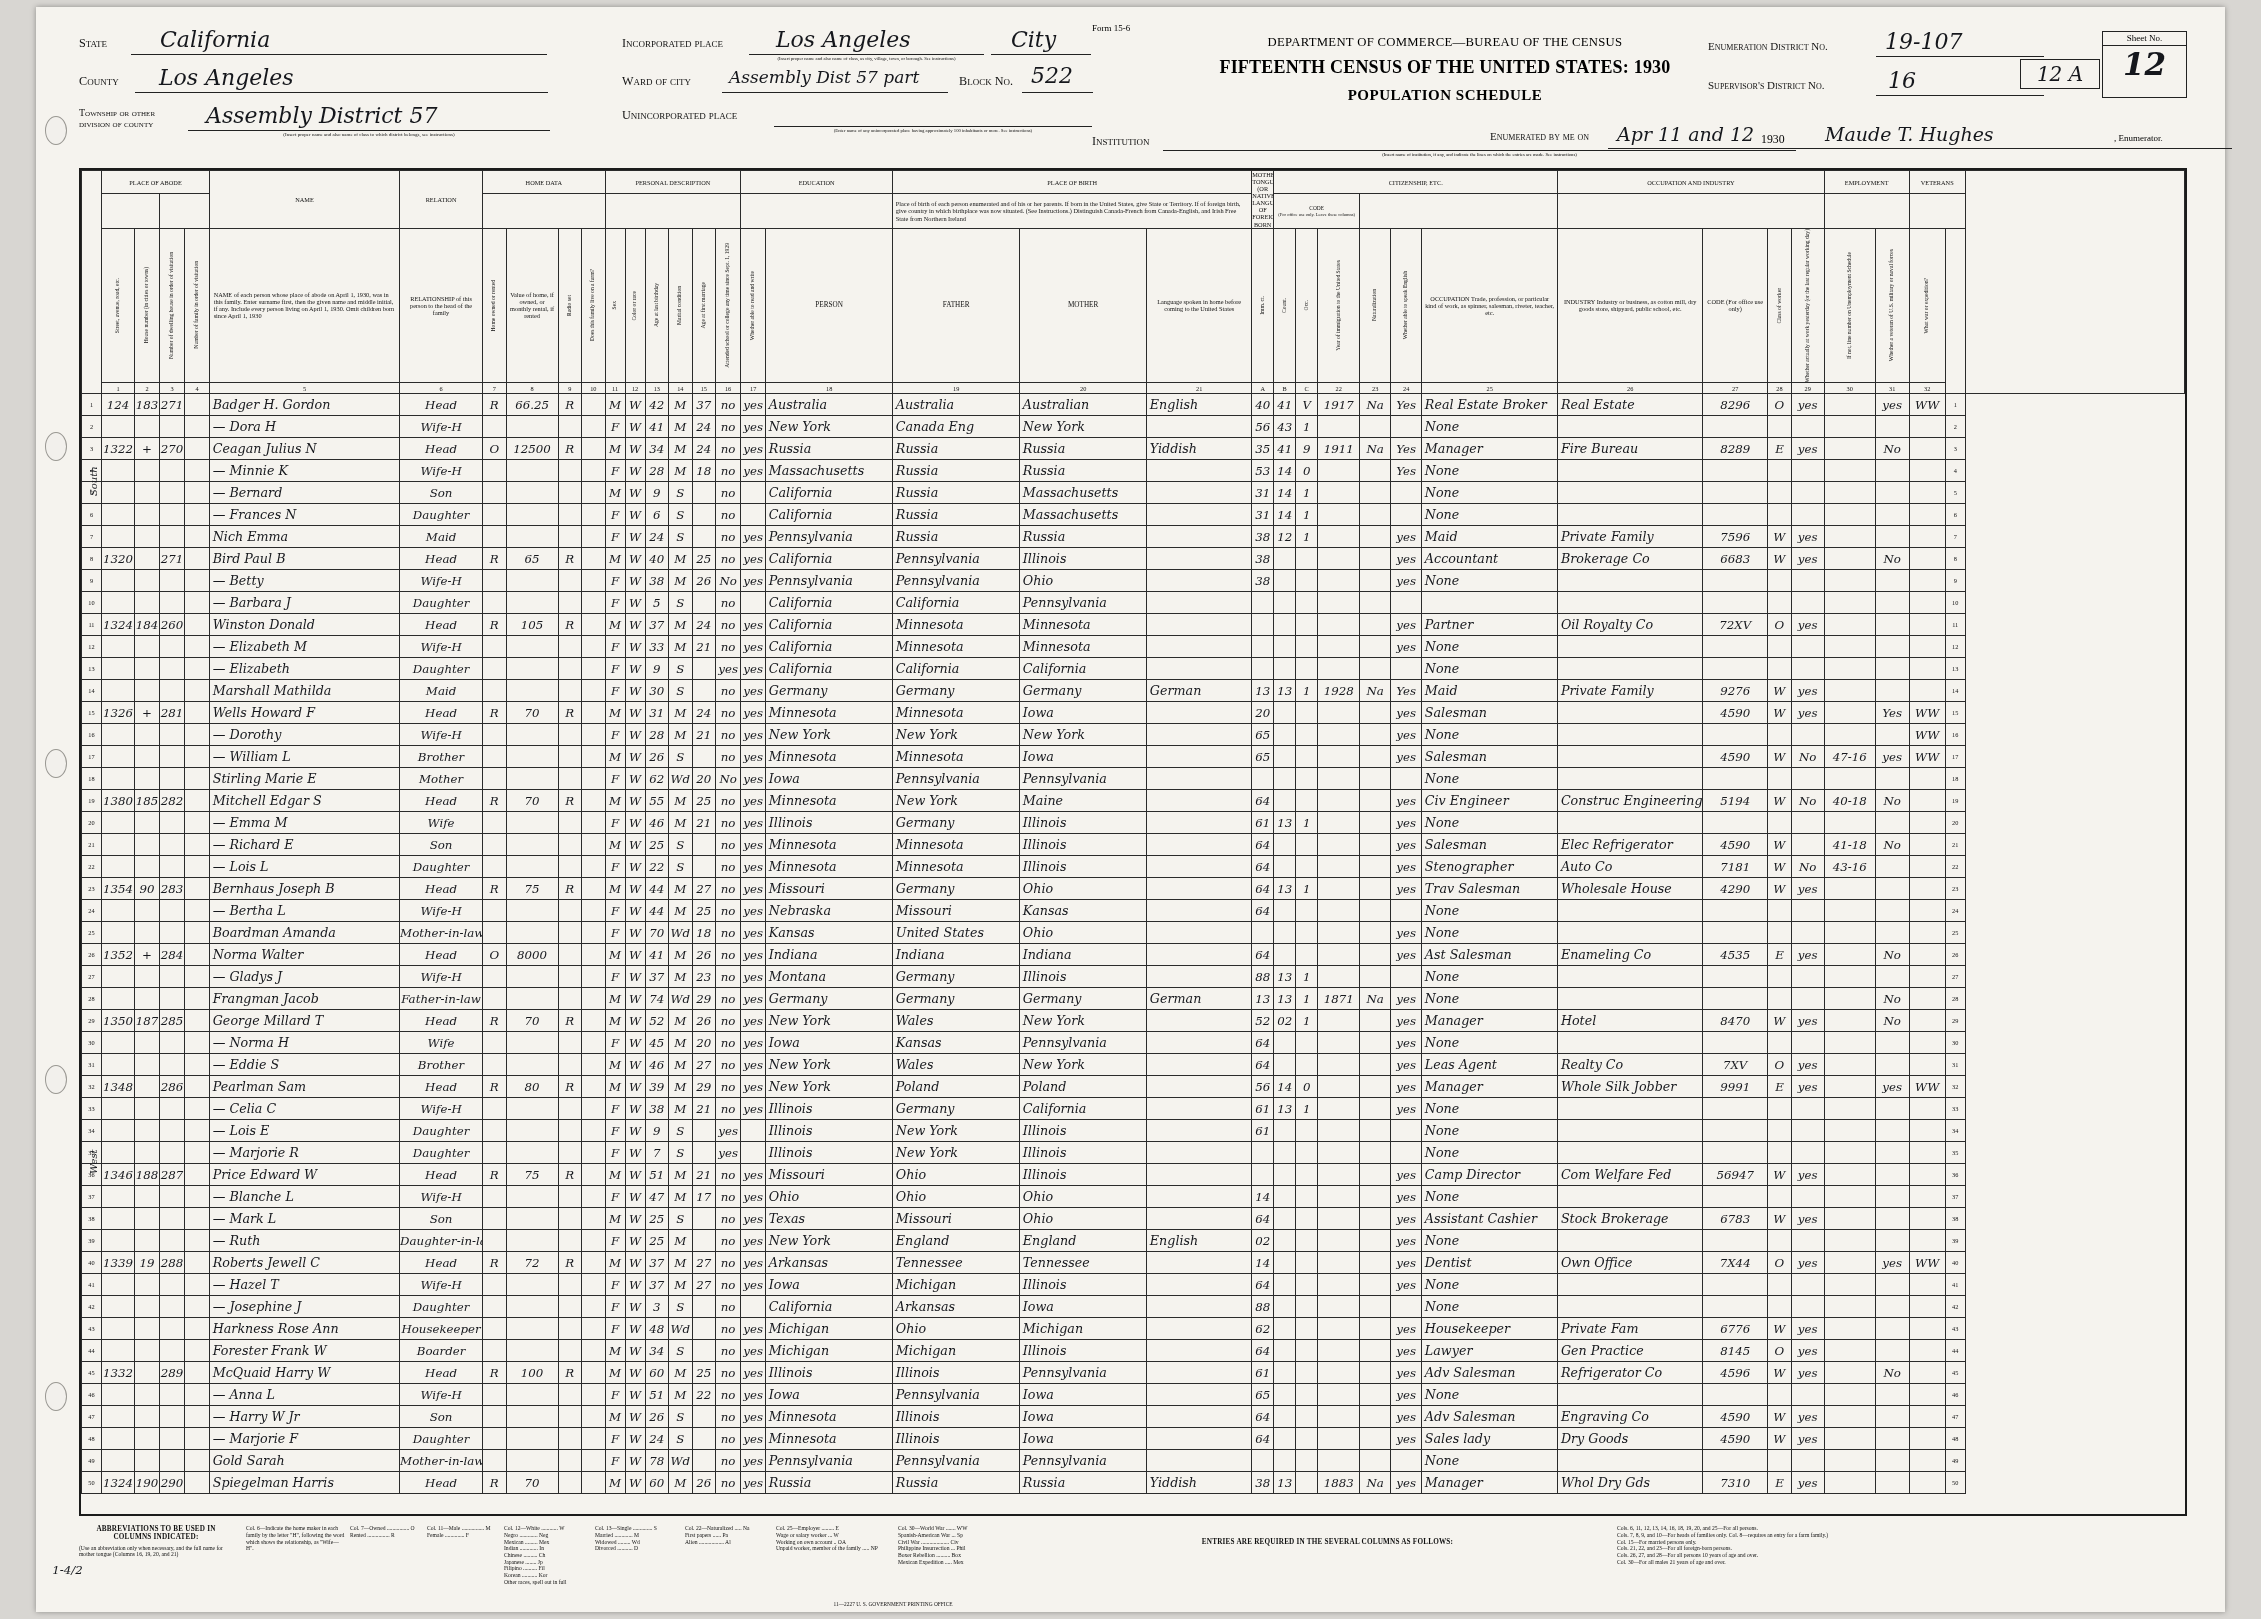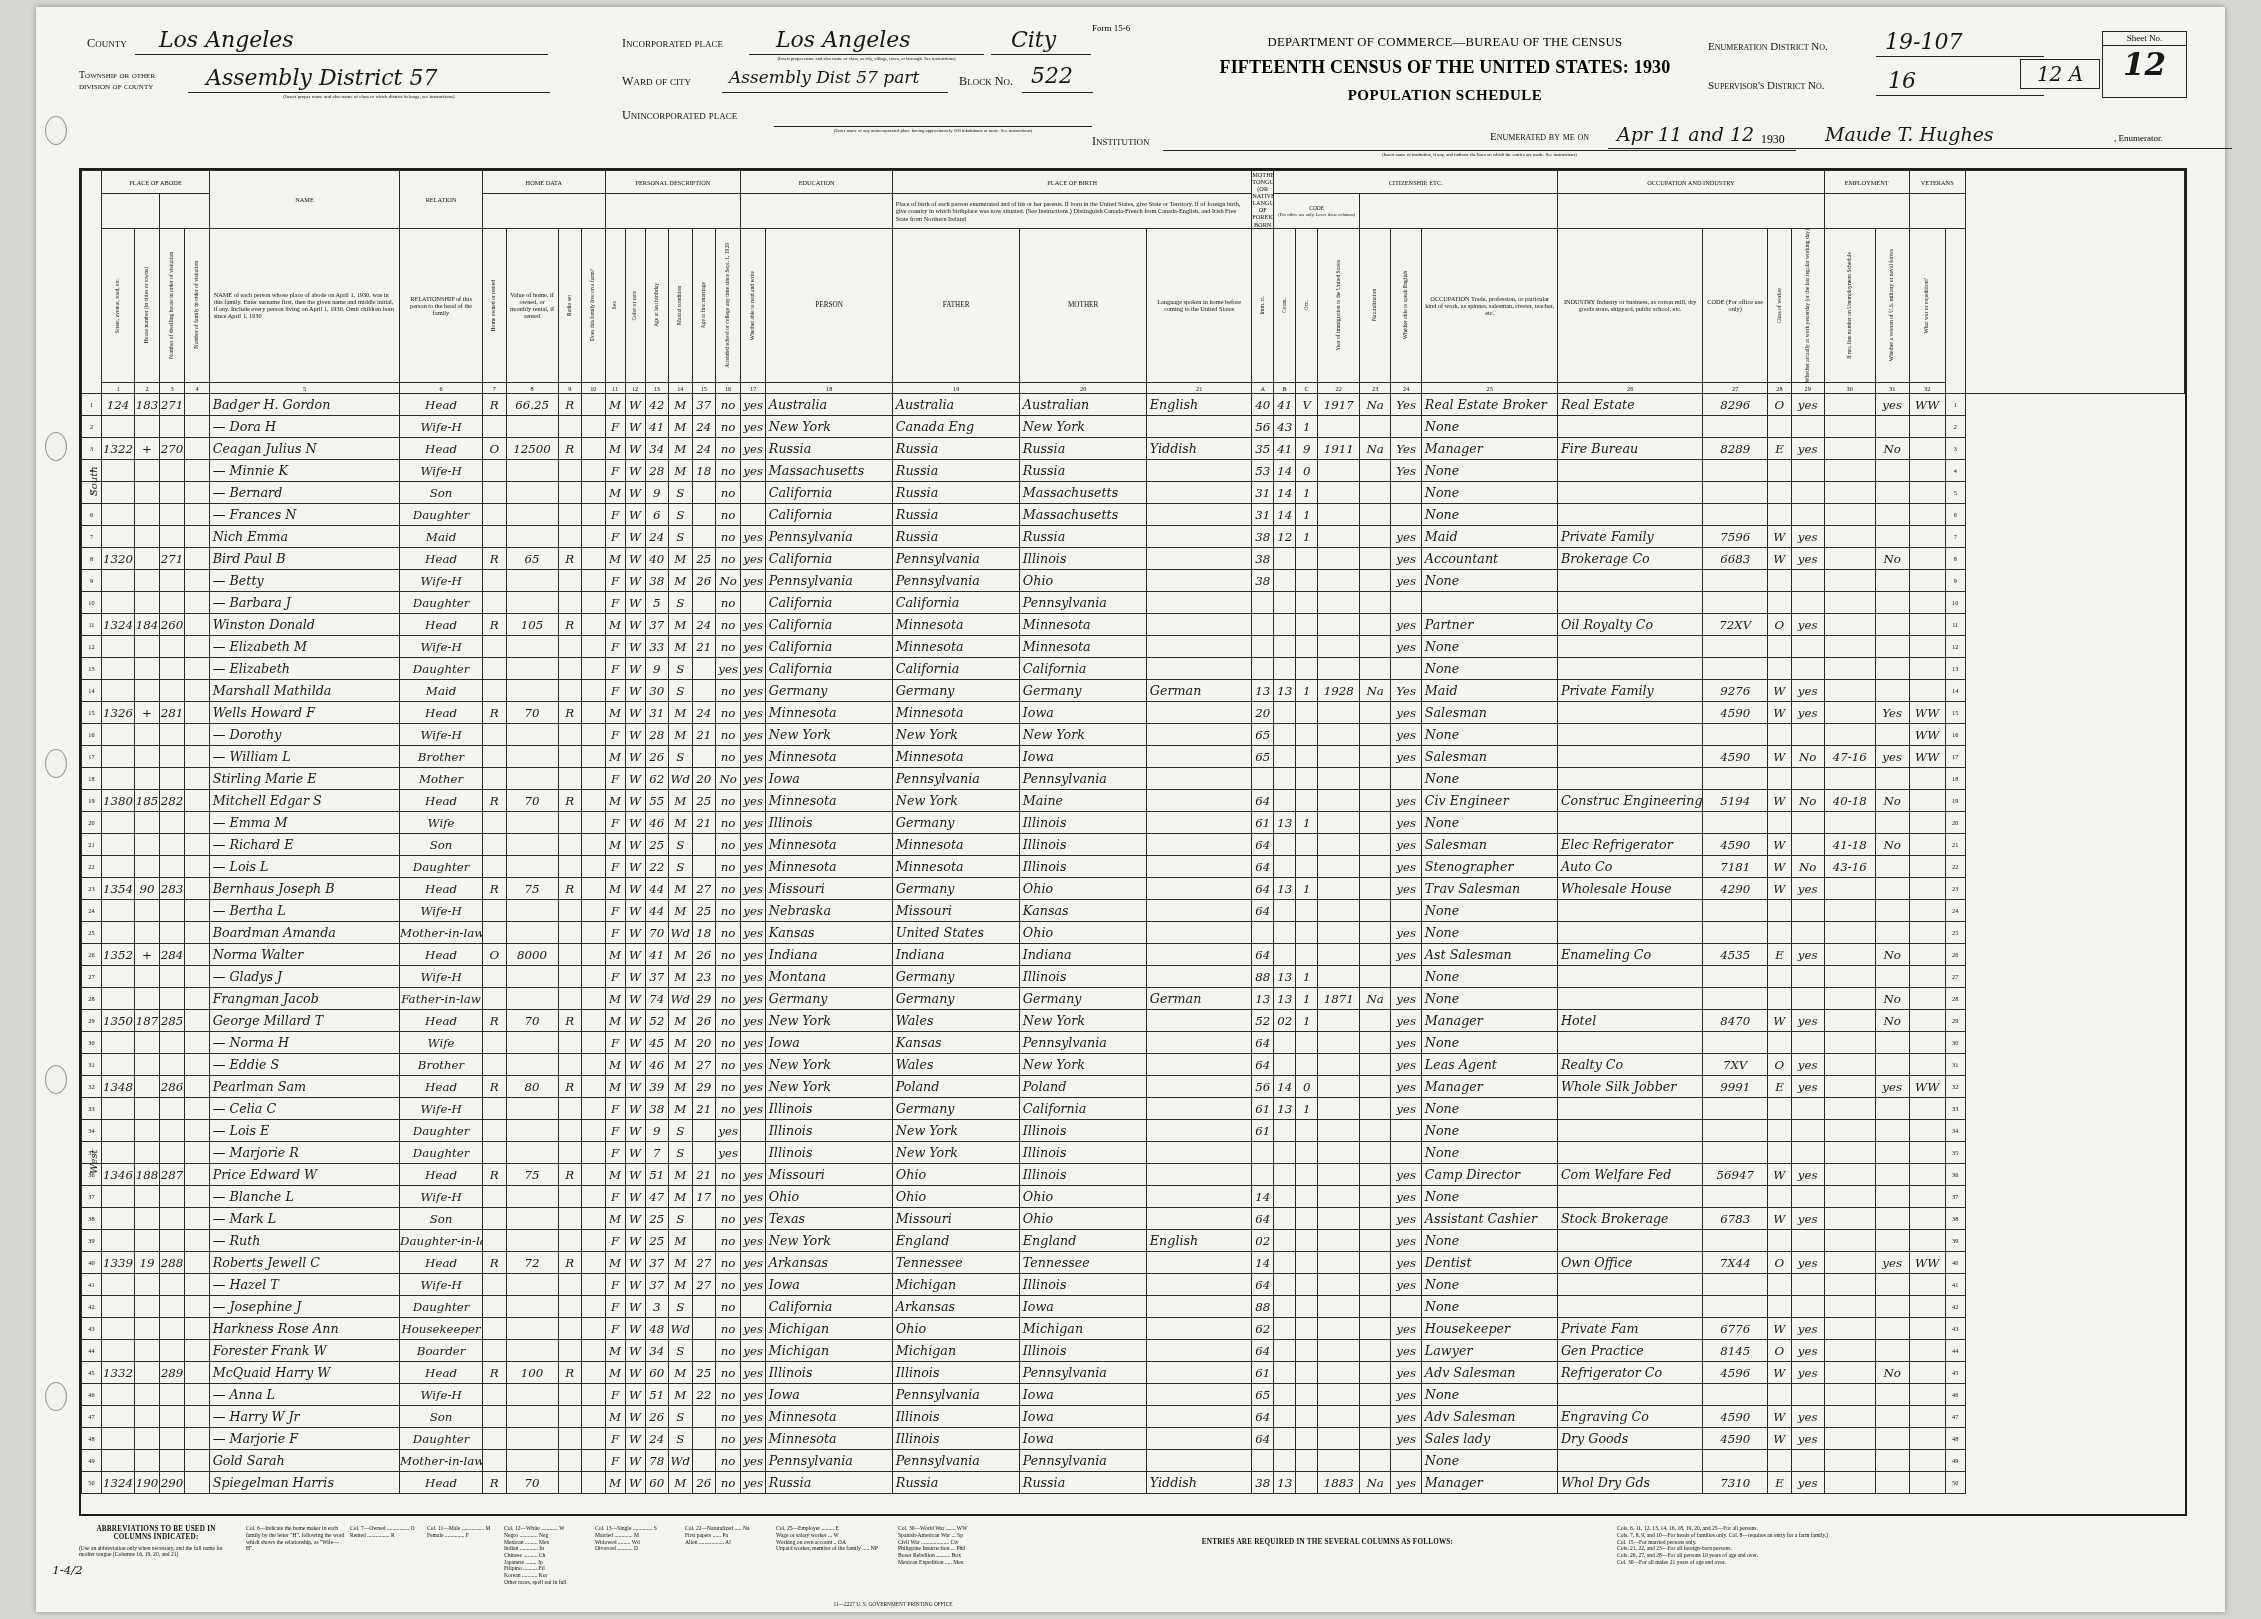--- a/index.html
+++ b/index.html
@@ -189,21 +189,26 @@
     <div class="hole h1"></div>
     <div class="hole h2"></div>
     <div class="hole h3"></div>
     <div class="hole h4"></div>
     <div class="hole h5"></div>
 
     <div id="hdr">
 
       <div class="hdr-left">
         <div class="hline">
-          <span class="hlabel" style="left:8px; top:12.7px;">County</span>
+          <span class="hlabel" style="left:0; top:12.7px;">State</span>
+          <span class="rule" style="left:52px; top:31px; width:416px;"></span>
+          <span class="hval hand" style="left:81px; top:3.6px;">California</span>
+        </div>
+        <div class="hline">
+          <span class="hlabel" style="left:0; top:12.7px;">County</span>
           <span class="rule" style="left:56px; top:31px; width:413px;"></span>
           <span class="hval hand" style="left:80px; top:3.6px;">Los Angeles</span>
         </div>
         <div class="hline" style="height:51px;">
           <span class="hlabel" style="left:0; top:7.2px; width:100px; font-size:10px; line-height:1.1;">Township or other division of county</span>
           <span class="rule" style="left:109px; top:31px; width:362px;"></span>
           <span class="hval hand" style="left:127px; top:3.6px;">Assembly District 57</span>
           <span style="position:absolute; left:109px; top:33px; width:362px; font-size:5px; text-align:center;">(Insert proper name and also name of class to which district belongs, see instructions)</span>
         </div>
       </div>

